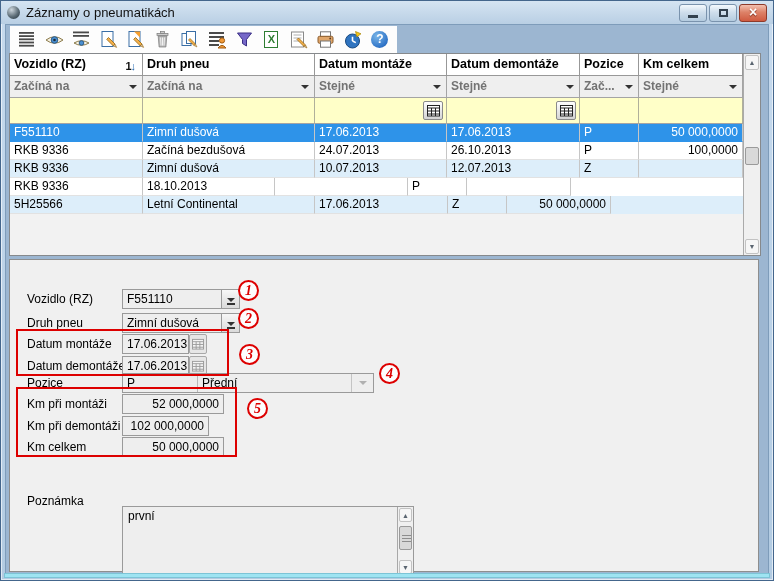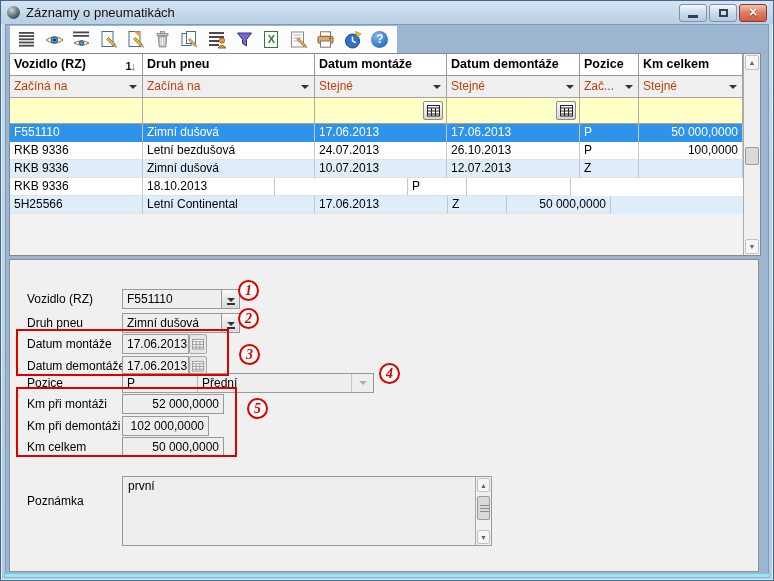--- a/index.html
+++ b/index.html
@@ -44,21 +44,21 @@
   .gc{flex:none;overflow:hidden;white-space:nowrap;}
   .c0{width:133px;}.c1{width:172px;}.c2{width:132px;}.c3{width:133px;}.c4{width:59px;}.c5{width:104px;}
   .hdr-row{display:flex;height:22px;}
   .hcell{background:#fff;border-right:1px solid #989898;border-bottom:1px solid #989898;
     font-weight:bold;font-size:12.5px;line-height:20px;padding:0 4px;position:relative;}
   .sort-ind{position:absolute;right:6px;top:2px;font-size:11px;font-weight:bold;}
   .sort-ind::before{content:"1";color:#111;}
   .sort-ind::after{content:"\2193";color:#1f66b0;margin-left:-1px;}
   .flt-row{display:flex;height:22px;}
   .fcell{background:#efefef;border-right:1px solid #a4a4a4;border-bottom:1px solid #a4a4a4;
-    line-height:20px;padding:0 14px 0 4px;position:relative;color:#c2410c;}
+    line-height:20px;padding:0 14px 0 4px;position:relative;color:#737373;font-weight:bold;}
   .drop-arrow{position:absolute;right:5px;top:9px;width:0;height:0;
     border-left:4px solid transparent;border-right:4px solid transparent;border-top:4px solid #333;}
   .inp-row{display:flex;height:26px;}
   .icell{background:#ffffc8;border-right:1px solid #b0b09a;border-bottom:1px solid #a4a4a4;position:relative;}
   .cal-btn{position:absolute;right:3px;top:3px;width:20px;height:19px;border:1px solid #8a8a8a;border-radius:2px;
     background:linear-gradient(#fefefe,#d4d4d4);display:flex;align-items:center;justify-content:center;padding:0;cursor:default;}
   .grow{display:flex;height:18px;background:#fff;}
   .grow.alt{background:#ddeefa;}
   .grow.sel{background:#2e93e9;color:#fff;}
   .dcell{border-right:1px solid #c6c6c6;border-bottom:1px solid #e2e2e2;line-height:17px;padding:0 4px;}
@@ -83,21 +83,21 @@
   .lk-btn .tri{display:block;margin:5px auto 1px;width:0;height:0;border-left:4px solid transparent;border-right:4px solid transparent;border-top:4px solid #333;}
   .lk-btn .bar{display:block;margin:0 auto;width:8px;height:2px;background:#333;}
   .cal-btn.disabled{background:#e6e6e6;border-color:#a8a8a8;}
   .cal-btn.disabled svg *{stroke:#9a9a9a !important;}
   .combo{position:absolute;left:112px;width:252px;height:20px;background:#eeeeee;border:1px solid #9a9a9a;display:flex;}
   .combo .code{width:75px;border-right:1px solid #b8b8b8;line-height:18px;padding:0 4px;}
   .combo .desc{flex:1;line-height:18px;padding:0 4px;}
   .combo .carrow{width:22px;border-left:1px solid #c4c4c4;display:flex;align-items:center;justify-content:center;}
   .combo .carrow::before{content:"";width:0;height:0;border-left:4px solid transparent;border-right:4px solid transparent;border-top:4px solid #b0b0b0;}
 
-  .note-box{position:absolute;left:112px;top:216px;width:370px;height:70px;background:#eeeeee;border:1px solid #9a9a9a;}
+  .note-box{position:absolute;left:112px;top:246px;width:292px;height:70px;background:#eeeeee;border:1px solid #9a9a9a;}
   .note-text{position:absolute;left:0;top:0;right:17px;bottom:0;padding:2px 5px;line-height:15px;}
   .note-scroll{position:absolute;right:0;top:0;bottom:0;width:16px;background:#f0f0f0;border-left:1px solid #a8a8a8;}
   .note-scroll .sb-btn{width:13px;height:14px;}
   .note-scroll .sb-thumb{top:19px;height:24px;width:13px;}
   .grip{position:absolute;left:2px;top:8px;width:9px;height:7px;
     background:repeating-linear-gradient(to bottom,#8d8d8d 0 1px,transparent 1px 3px);}
 
   
   .ann-rect{position:absolute;border:2px solid #dd0000;pointer-events:none;z-index:4;}
   .rect3{left:6px;top:69px;width:213px;height:47px;}
@@ -282,21 +282,21 @@
       <div class="grow sel">
         <div class="gc c0 dcell">F551110</div>
         <div class="gc c1 dcell">Zimní dušová</div>
         <div class="gc c2 dcell">17.06.2013</div>
         <div class="gc c3 dcell">17.06.2013</div>
         <div class="gc c4 dcell">P</div>
         <div class="gc c5 dcell num">50 000,0000</div>
       </div>
       <div class="grow">
         <div class="gc c0 dcell">RKB 9336</div>
-        <div class="gc c1 dcell">Letní bezdušová</div>
+        <div class="gc c1 dcell">Začíná bezdušová</div>
         <div class="gc c2 dcell">24.07.2013</div>
         <div class="gc c3 dcell">26.10.2013</div>
         <div class="gc c4 dcell">P</div>
         <div class="gc c5 dcell num">100,0000</div>
       </div>
       <div class="grow alt">
         <div class="gc c0 dcell">RKB 9336</div>
         <div class="gc c1 dcell">Zimní dušová</div>
         <div class="gc c2 dcell">10.07.2013</div>
         <div class="gc c3 dcell">12.07.2013</div>

